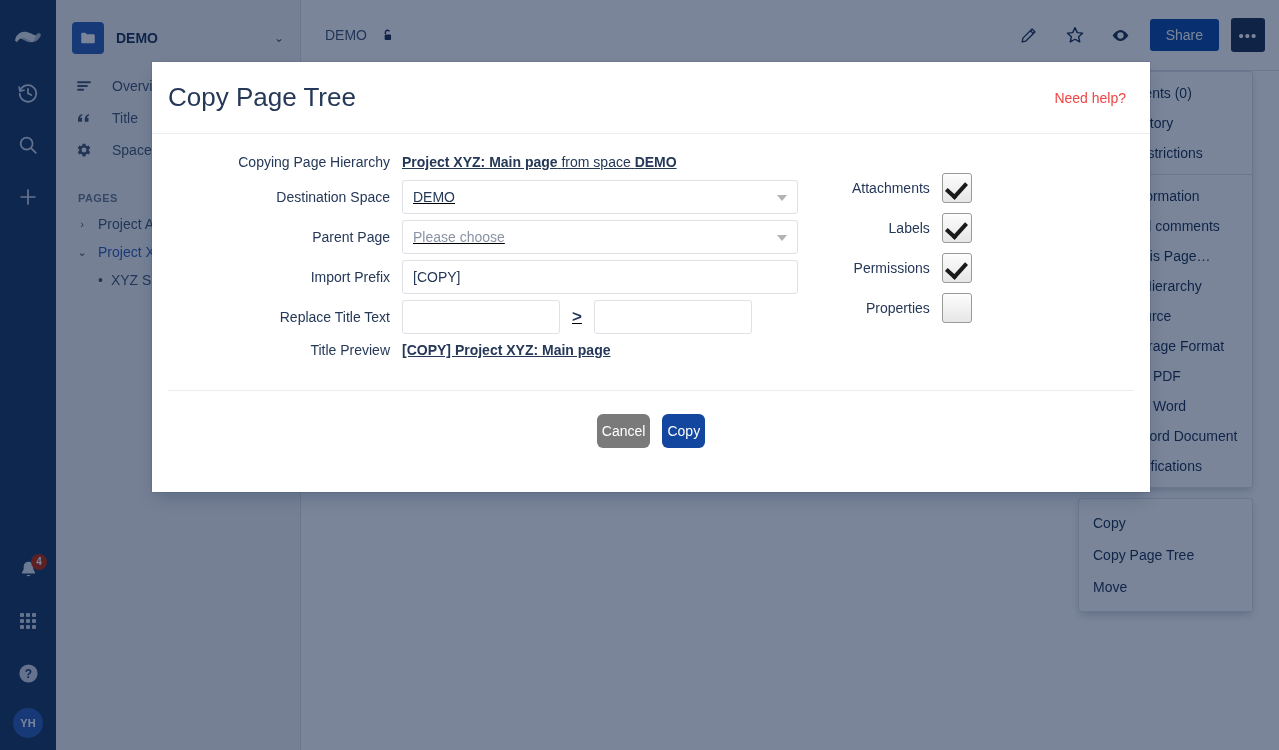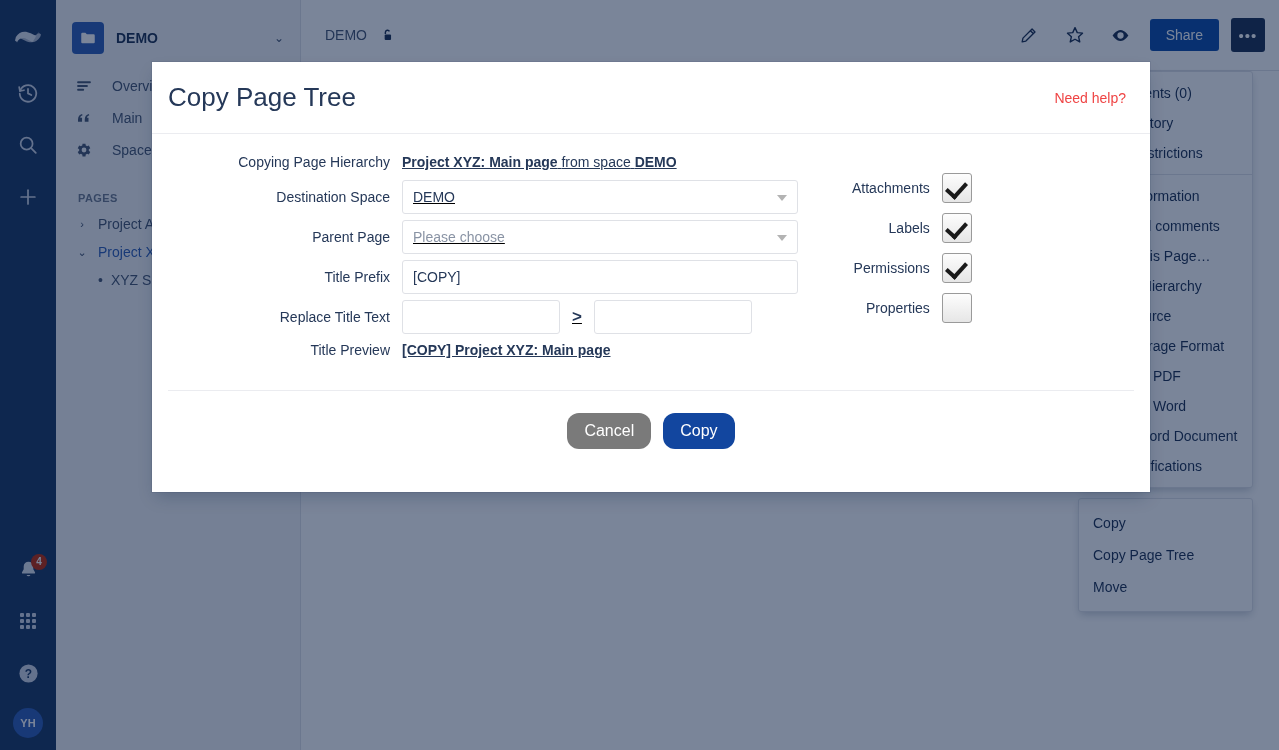--- a/index.html
+++ b/index.html
@@ -173,21 +173,21 @@
     width: 9px; height: 16px; border: solid #1a1a1a; border-width: 0 4px 4px 0;
     transform: rotate(42deg);
   }
 
   .dlg-foot {
     position: absolute; left: 16px; right: 16px; bottom: 0; height: 80px;
     border-top: 1px solid #ebecf0;
     display: flex; align-items: center; justify-content: center; gap: 12px;
   }
   .btn {
-    border: none; border-radius: 12px; font-size: 16px; padding: 9px 17px;
+    border: none; border-radius: 6px; font-size: 14px; padding: 9px 5px;
     cursor: pointer; font-family: "Liberation Sans", sans-serif;
   }
   .btn-cancel { background: #7a7a7a; color: #fff; }
   .btn-primary { background: #12469f; color: #fff; }
 </style>
 </head>
 <body>
 
 <div id="app">
 
@@ -272,21 +272,21 @@
       </span>
       <span>Overview</span>
     </div>
 
     <div class="nav-item">
       <span class="ic">
         <svg width="18" height="18" viewBox="0 0 24 24" fill="#42526e">
           <path d="M4 14c0-4 2.2-6.6 5.4-7.4l.7 1.8C8.1 9.1 7 10.3 7 11.6h2.4V17H4zm9 0c0-4 2.2-6.6 5.4-7.4l.7 1.8c-2 .7-3.1 1.9-3.1 3.2H18V17h-5z"></path>
         </svg>
       </span>
-      <span>Main</span>
+      <span>Title</span>
     </div>
 
     <div class="nav-item">
       <span class="ic">
         <svg width="18" height="18" viewBox="0 0 24 24" fill="#42526e">
           <path d="M19.4 13a7.6 7.6 0 0 0 0-2l2-1.5-2-3.4-2.4 1a7.5 7.5 0 0 0-1.7-1L15 3.5h-4l-.3 2.6c-.6.2-1.2.6-1.7 1l-2.4-1-2 3.4L6.6 11a7.6 7.6 0 0 0 0 2l-2 1.5 2 3.4 2.4-1c.5.4 1.1.8 1.7 1l.3 2.6h4l.3-2.6c.6-.2 1.2-.6 1.7-1l2.4 1 2-3.4zM13 15.2a3.2 3.2 0 1 1 0-6.4 3.2 3.2 0 0 1 0 6.4z" transform="translate(-1,0)"></path>
         </svg>
       </span>
       <span>Space Settings</span>
     </div>
@@ -396,21 +396,21 @@
         <div class="flabel">Parent Page</div>
         <div class="fctl">
           <div class="sel placeholder">
             <span>Please choose</span>
             <span class="caret"></span>
           </div>
         </div>
       </div>
 
       <div class="frow" style="margin-bottom:6px">
-        <div class="flabel">Title Prefix</div>
+        <div class="flabel">Import Prefix</div>
         <div class="fctl">
           <input class="txt" type="text" value="[COPY]" style="">
         </div>
       </div>
 
       <div class="frow" style="margin-bottom:8px">
         <div class="flabel">Replace Title Text</div>
         <div class="fctl" style="display:flex;align-items:center">
           <input class="txt small" type="text" value="" style="">
           <span class="arrowsep">&gt;</span>

